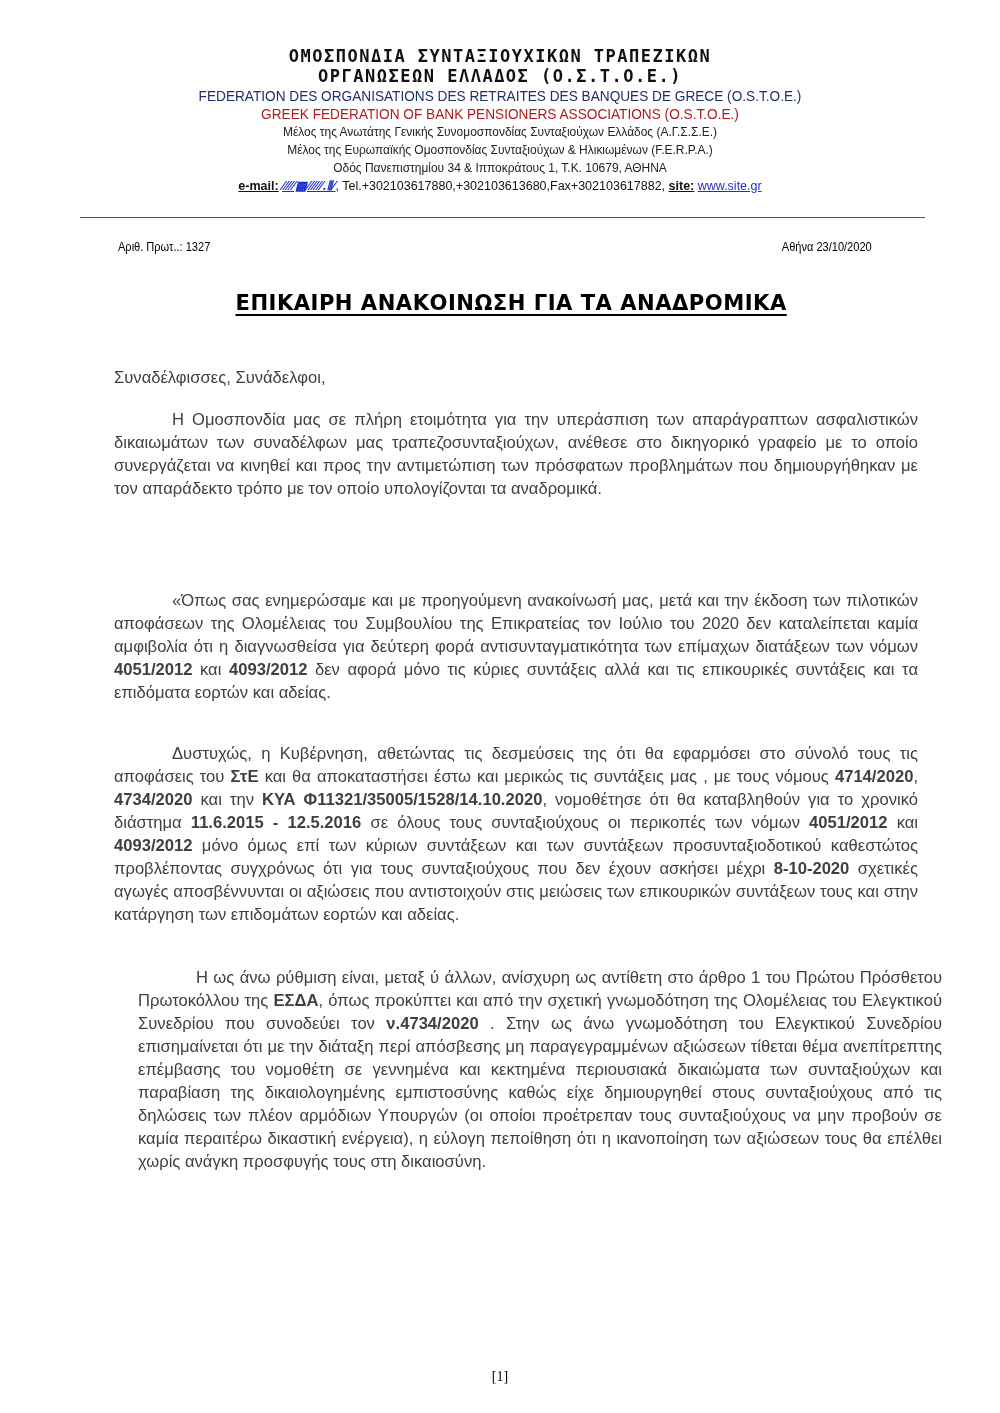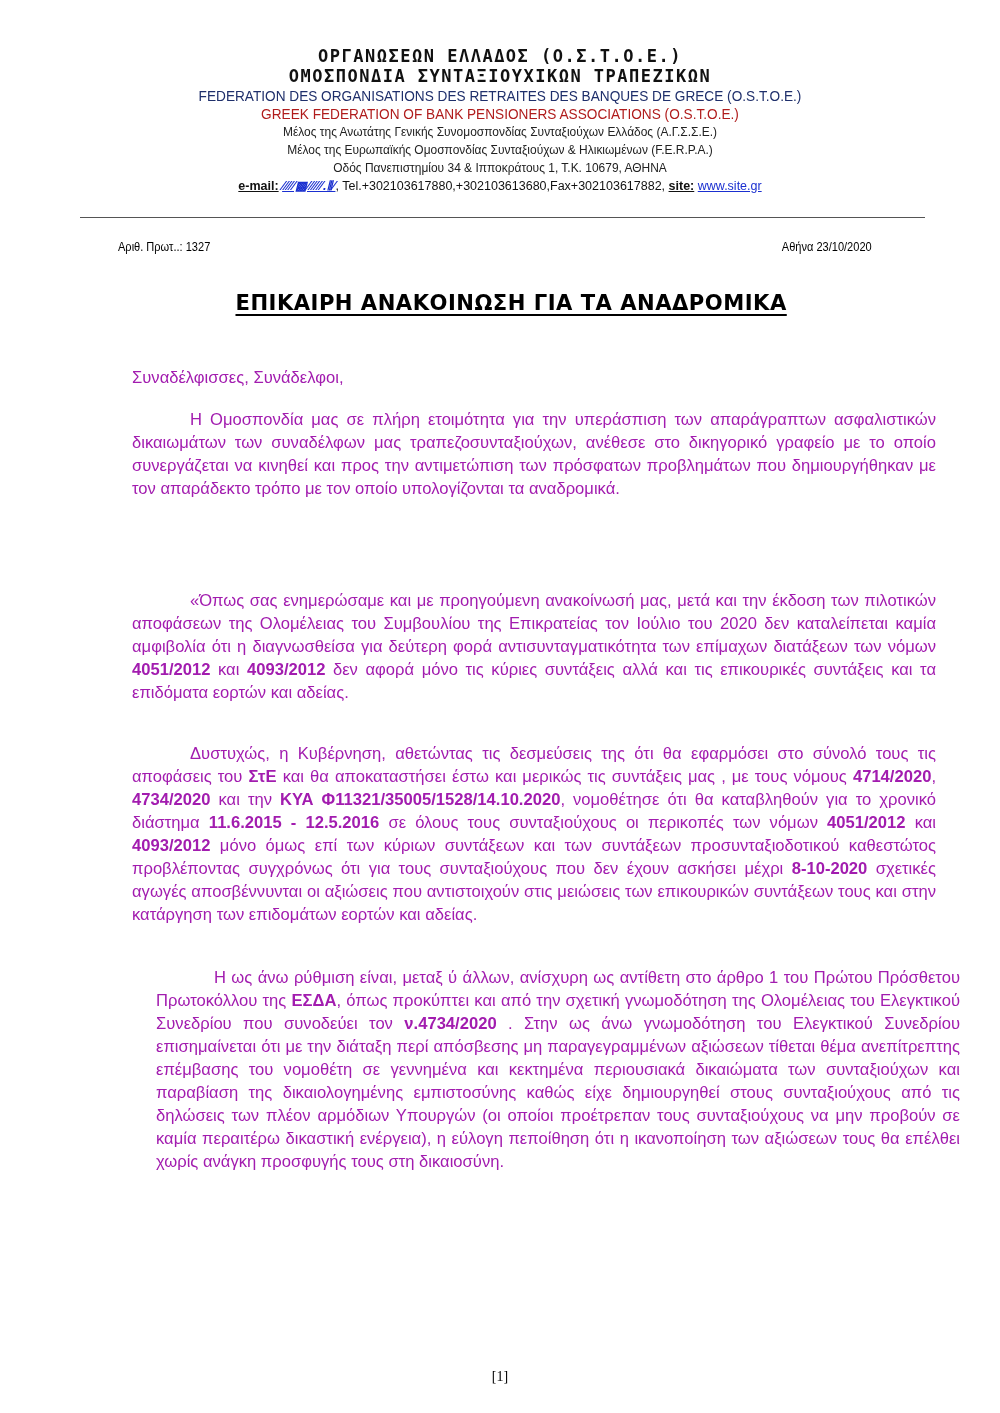--- a/index.html
+++ b/index.html
@@ -111,27 +111,27 @@
     }
     .doc-title span {
       text-decoration: underline;
       text-underline-offset: 4px;
       text-decoration-thickness: 2px;
       display: inline-block;
       transform: scaleX(0.96);
     }
     .body-text {
       position: absolute;
-      left: 132px;
+      left: 114px;
       width: 804px;
       font-family: "Liberation Sans", sans-serif;
       font-size: 16.6px;
       line-height: 23px;
       text-align: justify;
-      color: #a21caf;
+      color: #404040;
     }
     .body-text p {
       margin: 0;
     }
     .indent { text-indent: 58px; }
     .underlined { text-decoration: underline; }
     .salutation { top: 366px; }
     .para1 { top: 408px; }
     .para2 { top: 589px; }
     .para3 { top: 742px; }
@@ -143,22 +143,22 @@
       width: 1000px;
       text-align: center;
       font-family: "Liberation Serif", serif;
       font-size: 14px;
     }
   </style>
 </head>
 <body>
 
 <div class="letterhead">
+  <div class="lh-greek-title">ΟΜΟΣΠΟΝΔΙΑ ΣΥΝΤΑΞΙΟΥΧΙΚΩΝ ΤΡΑΠΕΖΙΚΩΝ</div>
   <div class="lh-greek-title">ΟΡΓΑΝΩΣΕΩΝ ΕΛΛΑΔΟΣ (Ο.Σ.Τ.Ο.Ε.)</div>
-  <div class="lh-greek-title">ΟΜΟΣΠΟΝΔΙΑ ΣΥΝΤΑΞΙΟΥΧΙΚΩΝ ΤΡΑΠΕΖΙΚΩΝ</div>
   <div class="lh-french">FEDERATION DES ORGANISATIONS DES RETRAITES DES BANQUES DE GRECE (O.S.T.O.E.)</div>
   <div class="lh-english">GREEK FEDERATION OF BANK PENSIONERS ASSOCIATIONS (O.S.T.O.E.)</div>
   <div class="lh-small">Μέλος της Ανωτάτης Γενικής Συνομοσπονδίας Συνταξιούχων Ελλάδος (Α.Γ.Σ.Σ.Ε.)</div>
   <div class="lh-small">Μέλος της Ευρωπαϊκής Ομοσπονδίας Συνταξιούχων &amp; Ηλικιωμένων (F.E.R.P.A.)</div>
   <div class="lh-small">Οδός Πανεπιστημίου 34 &amp; Ιπποκράτους 1,  Τ.Κ. 10679,  ΑΘΗΝΑ</div>
   <div class="lh-contact">
     <b>e-mail:</b>
     <a class="garbled">⁄⁄⁄⁄⁄▩⁄⁄⁄⁄⁄⁄.⦀⁄</a>,
     <span>Tel.+302103617880,+302103613680,Fax+302103617882,</span>
     <b>site:</b>

